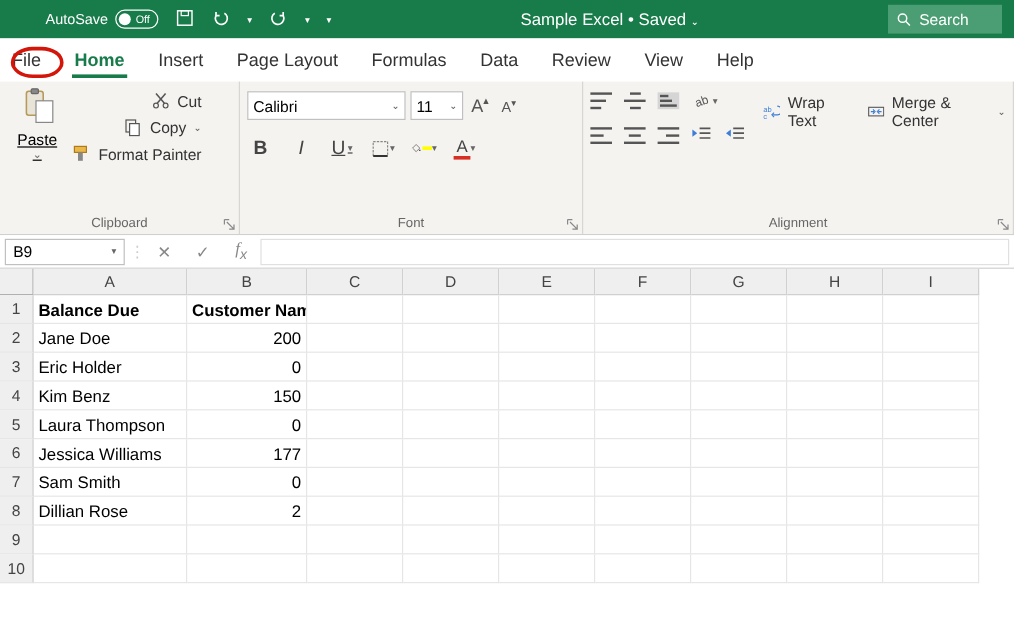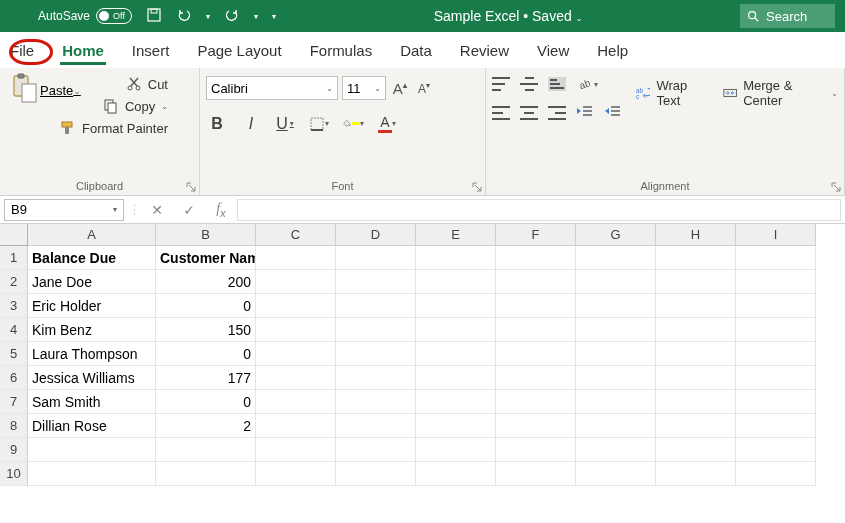--- a/index.html
+++ b/index.html
@@ -27,21 +27,21 @@
 .circle-annotation { position: absolute; top: 39px; left: 9px; width: 44px; height: 26px; border: 3px solid #d4150a; border-radius: 50% / 60%; pointer-events: none; z-index: 10; }
 
 
 .ribbon { background: #f5f3f0; height: 128px; display: flex; border-bottom: 1px solid #d0d0d0; }
 .group { border-right: 1px solid #d8d6d3; display: flex; flex-direction: column; padding: 4px 6px 2px 6px; position: relative; }
 .group-label { text-align: center; font-size: 11px; color: #666; margin-top: auto; padding-bottom: 1px;}
 .group-body { flex: 1; display: flex; align-items: flex-start; }
 .dialog-launcher { position: absolute; right: 2px; bottom: 2px; width: 12px; height: 12px; }
 
 
-.paste-col { display: flex; flex-direction: row; align-items: center; width: 50px; text-decoration: underline; }
+.paste-col { display: flex; flex-direction: column; align-items: center; width: 50px; text-decoration: underline; }
 .paste-icon svg { width: 34px; height: 34px; }
 .paste-caret { font-size: 9px; color: #666; }
 .clip-items { display: flex; flex-direction: column; gap: 6px; margin-left: 4px; margin-top: 4px; align-items: flex-end;}
 .clip-item { display: flex; align-items: center; gap: 6px; font-size: 13px; color: #333; }
 .clip-item svg { width: 16px; height: 16px; }
 
 
 .font-row1 { display: flex; align-items: center; gap: 4px; margin-bottom: 12px; margin-top:4px;}
 .font-select { border: 1px solid #c0c0c0; background: #fff; height: 24px; width: 132px; padding: 0 4px; font-size: 13px; display:flex; align-items:center; justify-content:space-between;gap:20px;}
 .size-select { border: 1px solid #c0c0c0; background: #fff; height: 24px; width: 44px; padding: 0 4px; font-size: 13px; display:flex; align-items:center; justify-content:space-between;}
@@ -61,21 +61,21 @@
 .align-row { display:flex; gap:10px; align-items:center;}
 .align-icon { width:18px; height:14px; display:flex; flex-direction:column; justify-content:space-between;}
 .align-icon span{ height:2px; background:#555;}
 .align-icon.sel { background:#d5d5d5; padding:2px;}
 .wrap-merge { display:flex; gap:14px; margin-left:14px; margin-top:6px;}
 .wm-item { display:flex; align-items:center; gap:6px; font-size:13px; color:#333;}
 .wm-item svg { width:16px; height:16px;}
 
 
 .formula-bar { height: 28px; display: flex; align-items: center; border-bottom: 1px solid #d0d0d0; background:#fff;}
-.name-box { width: 120px; border: 1px solid #c0c0c0; height: 22px; margin: 0 4px; padding: 0 6px; font-size: 13px; display:flex; align-items:center; justify-content:space-between;}
+.name-box { width: 100px; border: 1px solid #c0c0c0; height: 22px; margin: 0 4px; padding: 0 6px; font-size: 13px; display:flex; align-items:center; justify-content:space-between;}
 .fb-btn { width: 24px; text-align: center; color: #888; font-size: 14px; margin:0 4px;}
 .fx { font-style: italic; font-family: serif;}
 .formula-input { flex:1; height:22px; border:1px solid #e0e0e0; margin-right:4px;}
 
 
 .grid { display: grid; grid-template-columns: 28px 128px 100px repeat(7, 80px); }
 .grid-hdr { background: #efefef; border-right: 1px solid #d0d0d0; border-bottom: 1px solid #d0d0d0; text-align: center; font-size: 13px; height: 22px; line-height: 22px; color:#444;}
 .rownum { background: #efefef; border-right: 1px solid #d0d0d0; border-bottom: 1px solid #e6e6e6; text-align: center; font-size: 13px; height: 24px; line-height: 24px; color:#444;}
 .cell { border-right: 1px solid #e6e6e6; border-bottom: 1px solid #e6e6e6; height: 24px; line-height: 24px; padding: 0 4px; font-size: 14px; overflow:hidden; white-space:nowrap;}
 .cell.hdr { font-weight: bold; }

